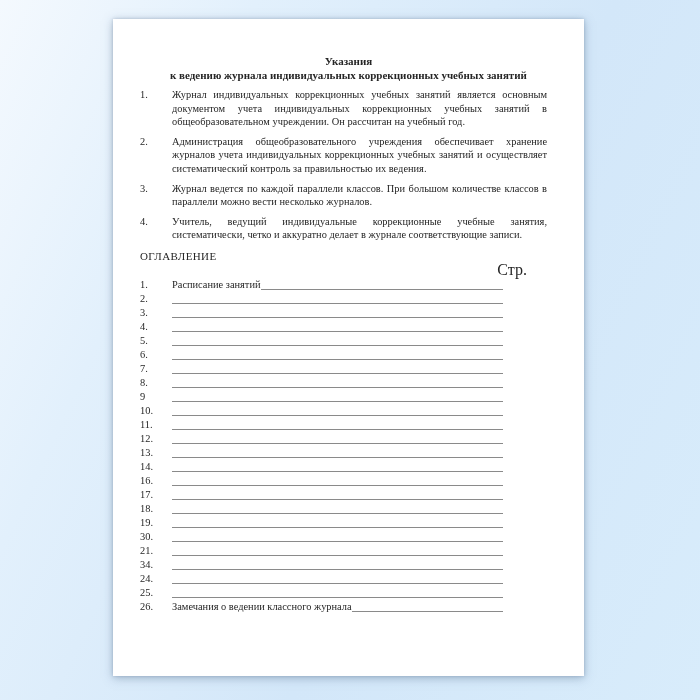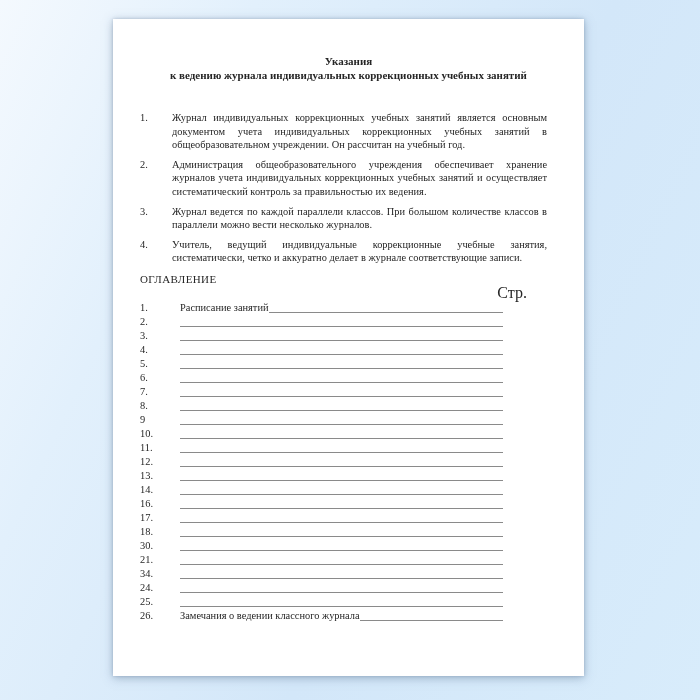--- a/index.html
+++ b/index.html
@@ -22,21 +22,21 @@
     padding: 35px 37px 0 27px;
     background: #ffffff;
     box-shadow: 0 2px 9px rgba(100, 125, 155, 0.5), 0 0 3px rgba(100, 125, 155, 0.35);
   }
   .doc-title {
     text-align: center;
     font-weight: bold;
     font-size: 11px;
     line-height: 14px;
     margin-right: -10px;
-    margin-bottom: 29px;
+    margin-bottom: 6px;
   }
   .inst-item {
     display: flex;
     font-size: 10.4px;
     line-height: 13.6px;
     margin-bottom: 6px;
   }
   .inst-num { width: 32px; flex-shrink: 0; }
   .inst-text { flex: 1; text-align: justify; }
   .toc-heading {
@@ -55,21 +55,21 @@
   }
   .toc-rows { width: 363px; }
   .toc-row {
     display: flex;
     align-items: flex-end;
     height: 14px;
     font-size: 10.4px;
   }
   .toc-num { width: 32px; flex-shrink: 0; line-height: 13px; }
   .toc-line { flex: 1; display: flex; align-items: flex-end; min-width: 0; }
-  .toc-label { line-height: 13px; white-space: nowrap; margin-left: 8px; }
+  .toc-label { line-height: 13px; white-space: nowrap; }
   .toc-fill {
     flex: 1;
     height: 0;
     border-bottom: 1px solid #8a8a8a;
     margin-bottom: 1px;
   }
 </style>
 </head>
 <body>
 
@@ -240,20 +240,27 @@
         </div>
 
         <div class="toc-row">
           <div class="toc-num">18.</div>
           <div class="toc-line">
             <span class="toc-label"></span>
             <span class="toc-fill"></span>
           </div>
         </div>
 
+        <div class="toc-row">
+          <div class="toc-num">19.</div>
+          <div class="toc-line">
+            <span class="toc-label"></span>
+            <span class="toc-fill"></span>
+          </div>
+        </div>
 
         <div class="toc-row">
           <div class="toc-num">30.</div>
           <div class="toc-line">
             <span class="toc-label"></span>
             <span class="toc-fill"></span>
           </div>
         </div>
 
         <div class="toc-row">

